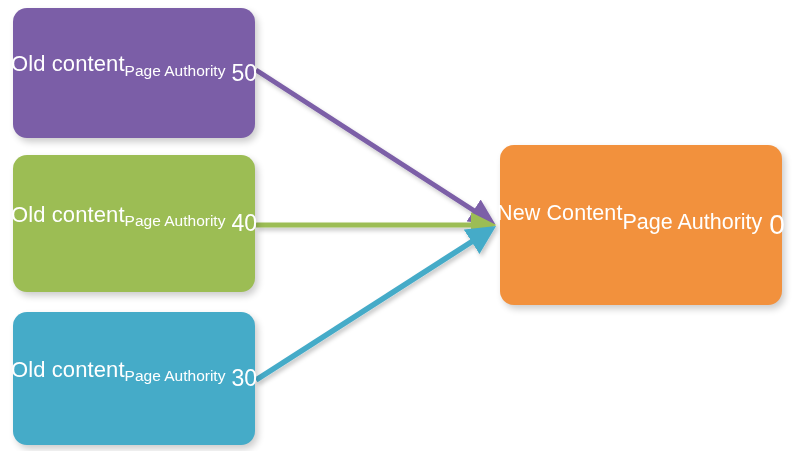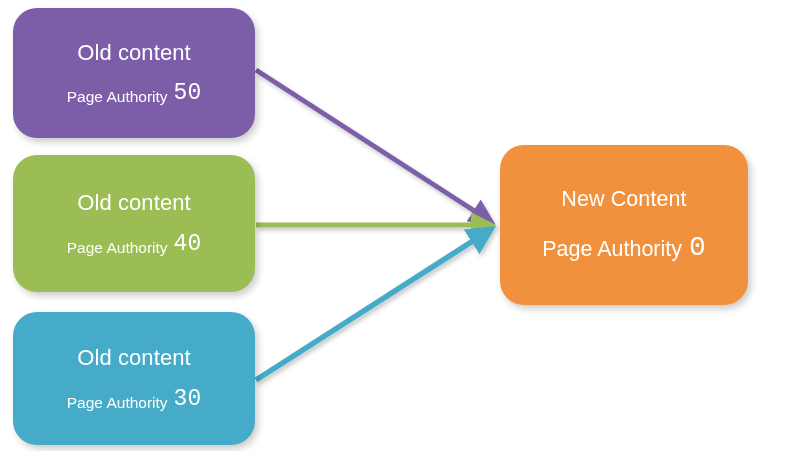--- a/index.html
+++ b/index.html
@@ -24,51 +24,50 @@
     left: 0;
     top: 0;
     width: 796px;
     height: 451px;
     z-index: 1;
     pointer-events: none;
   }
   .node {
     position: absolute;
     box-sizing: border-box;
-    border-radius: 24px;
+    border-radius: 14px;
     z-index: 2;
     display: flex;
-    flex-direction: column;
+    flex-direction: row;
     align-items: center;
     justify-content: center;
     color: #ffffff;
     text-align: center;
     box-shadow: 3px 4px 7px rgba(0, 0, 0, 0.20);
   }
   .node-title {
     font-size: 22px;
     font-weight: 400;
     line-height: 1.1;
     letter-spacing: 0.1px;
     white-space: nowrap;
   }
   .node-metric {
     font-size: 15.5px;
     font-weight: 400;
     line-height: 1.1;
     white-space: nowrap;
     display: flex;
-    align-items: flex-end;
+    align-items: flex-start;
     justify-content: center;
   }
   .metric-value {
     font-size: 23px;
     margin-left: 6px;
     line-height: 1;
-    font-family: Liberation Mono, monospace;
   }
 
   
   #node-old-1 {
     left: 13px;  top: 8px;   width: 242px; height: 130px;
     background: #7b5ea7;
   }
   #node-old-1 .node-title  { margin-bottom: 17px; }
 
   #node-old-2 {
@@ -78,21 +77,21 @@
   #node-old-2 .node-title  { margin-bottom: 17px; }
 
   #node-old-3 {
     left: 13px;  top: 312px; width: 242px; height: 133px;
     background: #45abc8;
   }
   #node-old-3 .node-title  { margin-bottom: 17px; }
 
   
   #node-new {
-    left: 500px; top: 145px; width: 248px; height: 160px;
+    left: 500px; top: 145px; width: 282px; height: 160px;
     background: #f2913d;
   }
   #node-new .node-title {
     font-size: 21.5px;
     margin-bottom: 22px;
   }
   #node-new .node-metric {
     font-size: 21.5px;
   }
   #node-new .metric-value {

